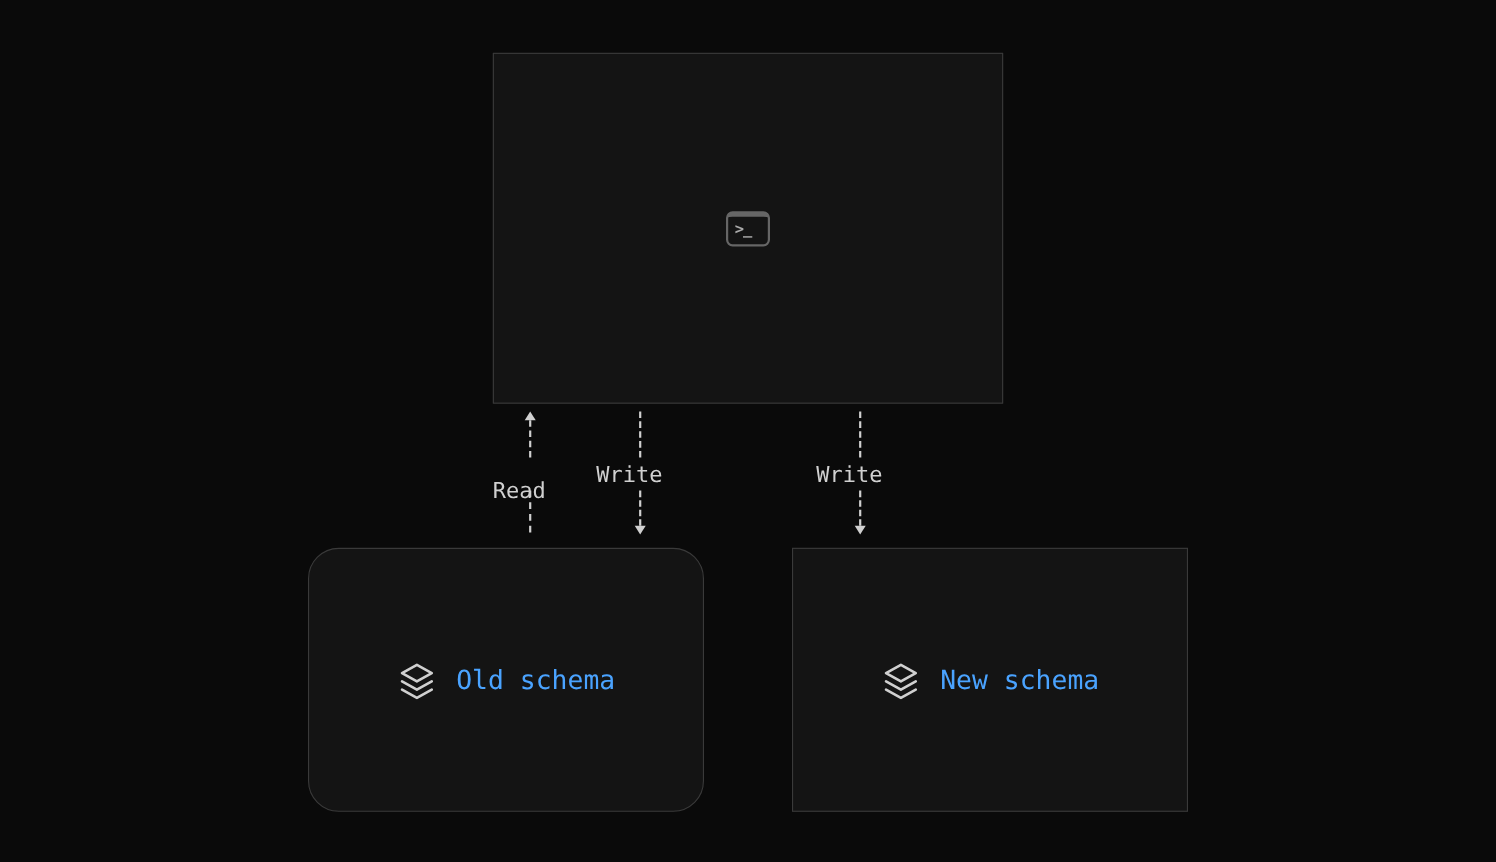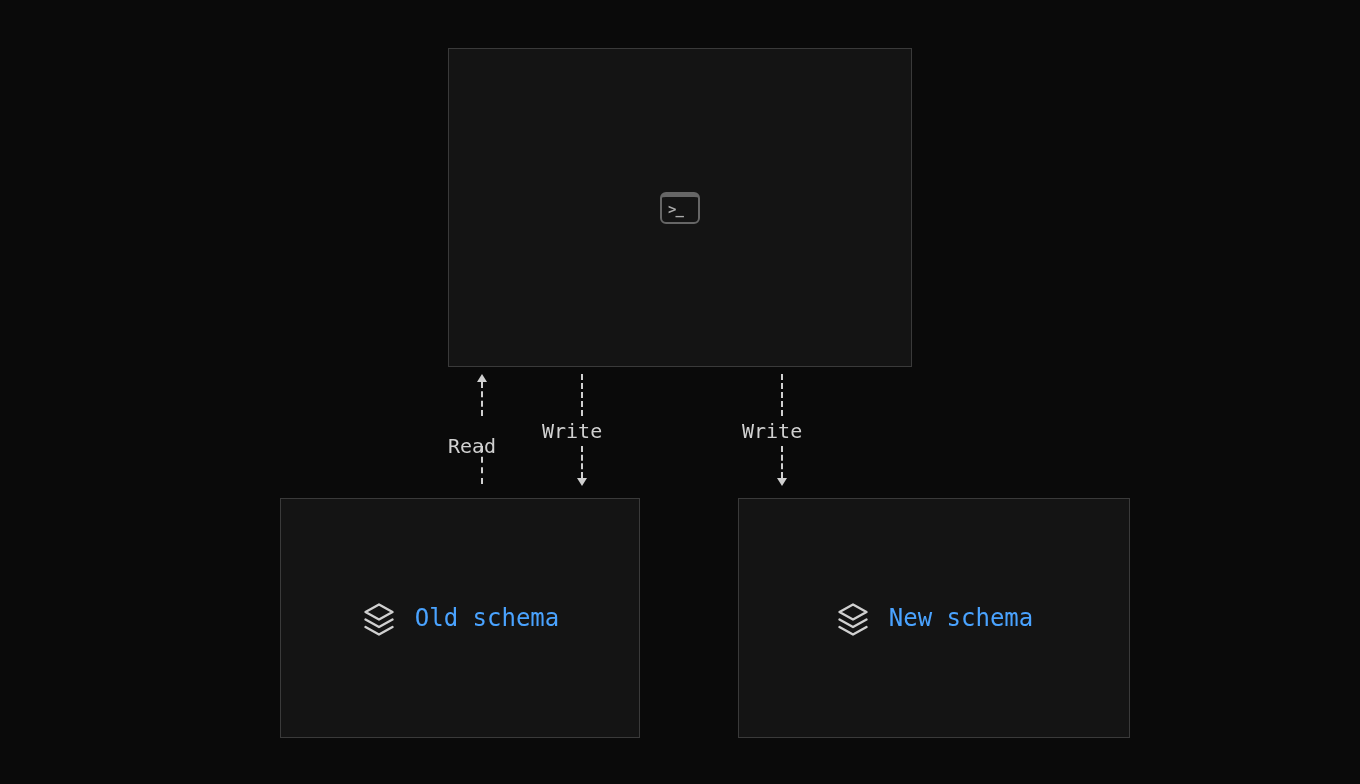--- a/index.html
+++ b/index.html
@@ -24,27 +24,27 @@
     left: 448px;
     top: 48px;
     width: 464px;
     height: 319px;
   }
   .old-box {
     left: 280px;
     top: 498px;
     width: 360px;
     height: 240px;
+    border-radius: 28px;
   }
   .new-box {
     left: 720px;
     top: 498px;
-    width: 392px;
+    width: 360px;
     height: 240px;
-    margin-left: 18px;
   }
   .app-label {
     color: #3fb950;
     font-size: 24px;
     font-weight: 500;
   }
   .schema-label {
     color: #4aa3ff;
     font-size: 24px;
     font-weight: 500;

